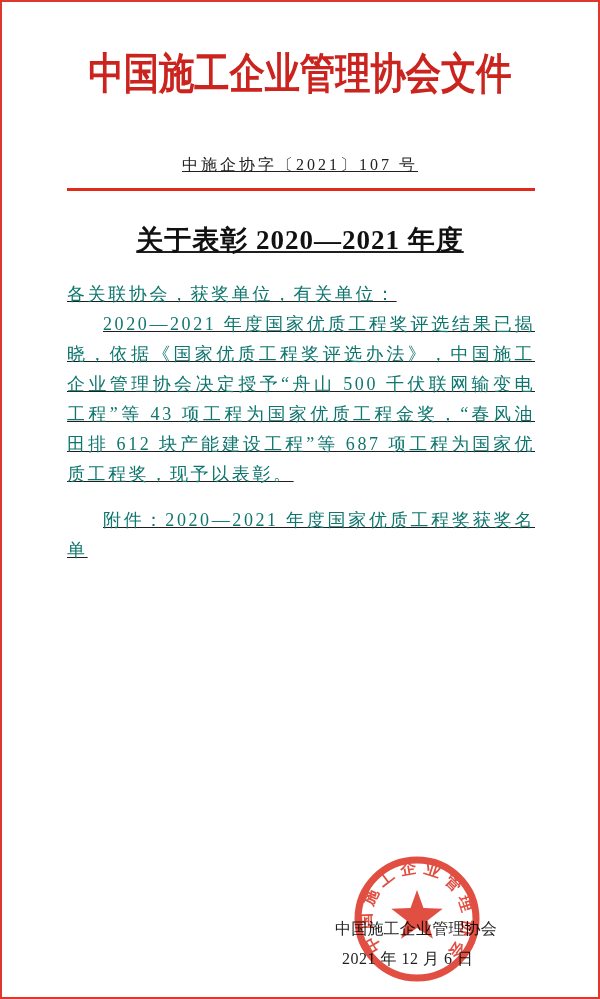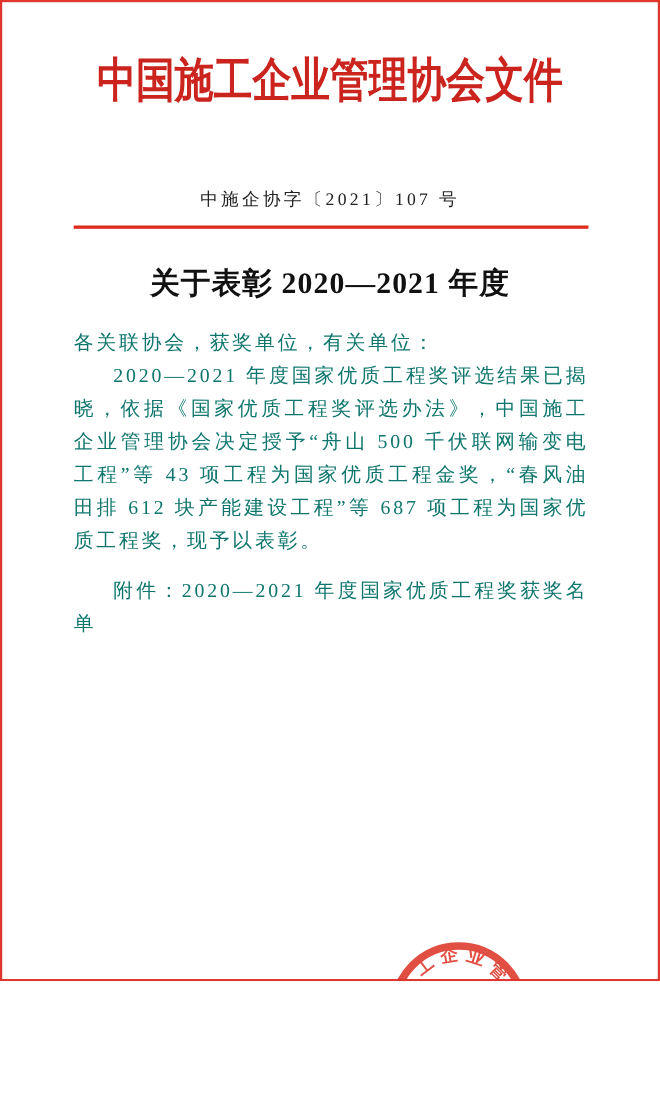--- a/index.html
+++ b/index.html
@@ -1,44 +1,45 @@
 <!DOCTYPE html>
 <html><head>
 <meta charset="utf-8">
 <style>
   * { margin: 0; padding: 0; box-sizing: border-box; }
   html, body { background: #ffffff; }
   .page {
     position: relative;
     width: 600px;
-    height: 892px;
+    height: 999px;
     background: #ffffff;
     border: 2px solid #df372e;
     overflow: hidden;
     font-family: "Liberation Serif", "DejaVu Serif", serif;
     color: #1f1f1f;
+    text-decoration: underline;
   }
   .org-title {
     margin-top: 46px;
     height: 52px;
     line-height: 52px;
     text-align: center;
     white-space: nowrap;
   }
   .org-title .scale {
     display: inline-block;
     transform: scaleX(0.82);
     transform-origin: center;
     font-size: 43px;
     font-weight: bold;
     color: #cb241e;
     letter-spacing: 0px;
   }
   .doc-number {
-    margin-top: 70px;
+    margin-top: 53px;
     line-height: 24px;
     text-align: center;
     font-size: 16px;
     letter-spacing: 3px;
     color: #222;
   }
   .red-divider {
     margin: 11px 63px 0 65px;
     height: 3px;
     background: #e02a1c;

